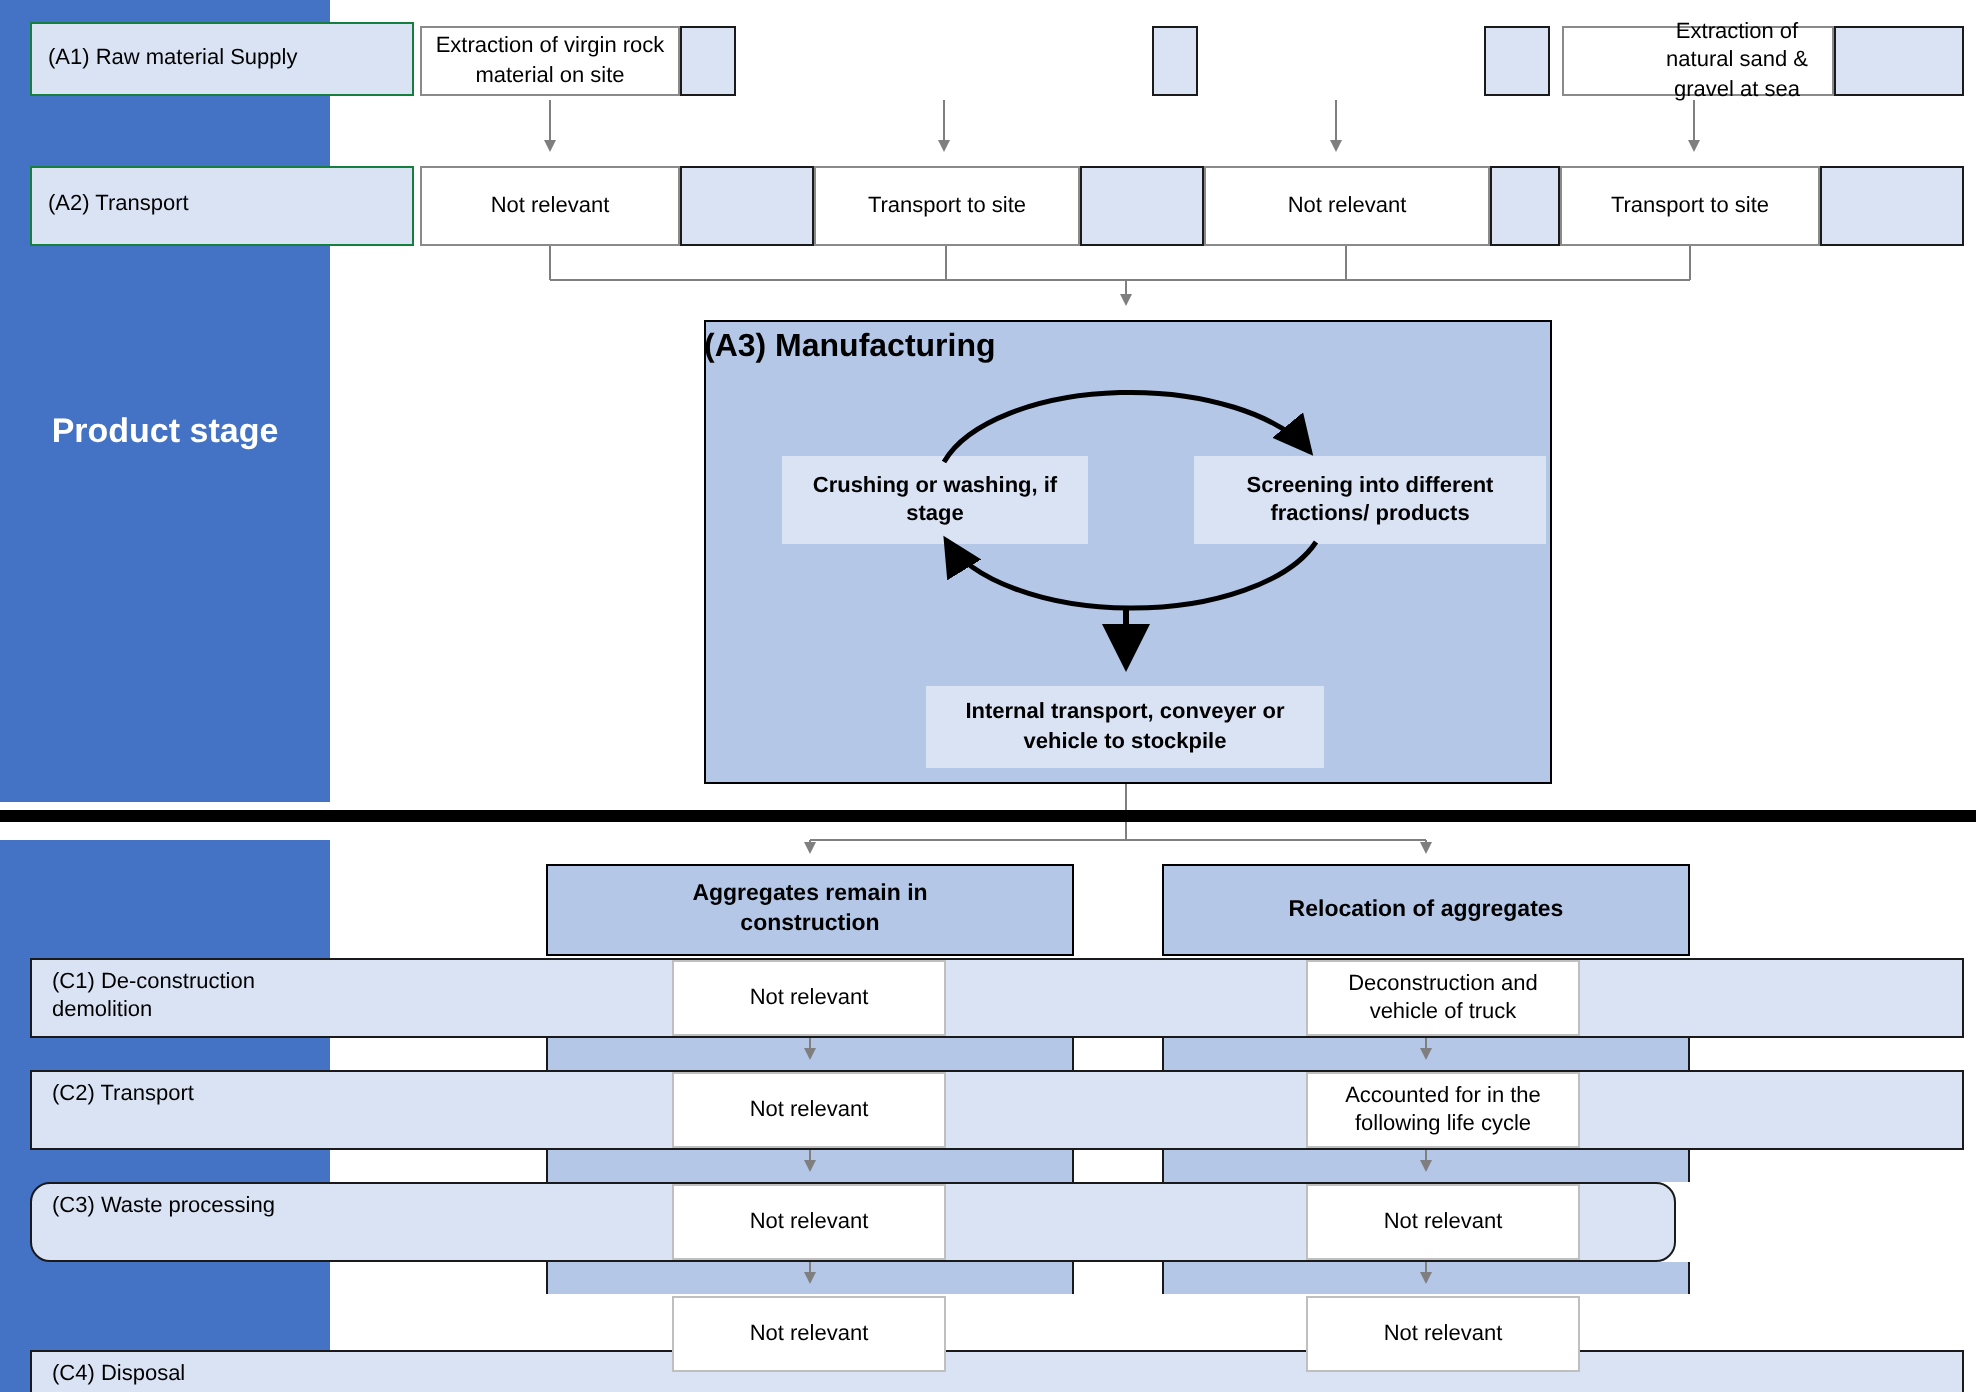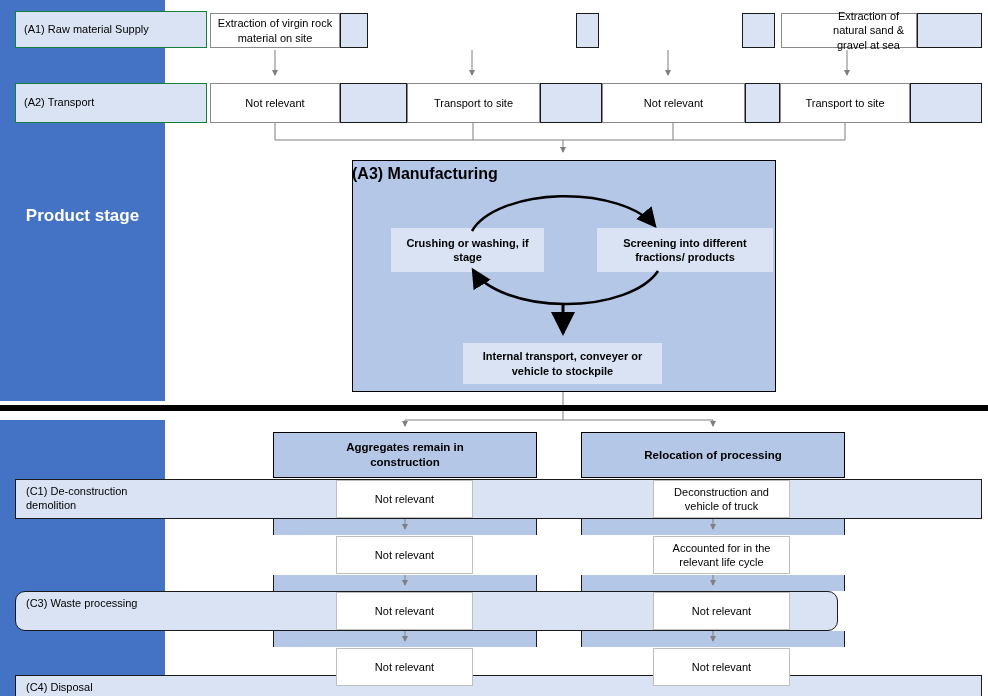--- a/index.html
+++ b/index.html
@@ -78,44 +78,47 @@
   <div class="abs step" style="left:391px;top:228px;width:153px;height:44px;">Crushing or washing, if stage</div>
   <div class="abs step" style="left:581px;top:228px;width:176px;height:44px;margin-left:16px;">Screening into different fractions/ products</div>
   <div class="abs step" style="left:463px;top:343px;width:199px;height:41px;">Internal transport, conveyer or vehicle to stockpile</div>
 
   <div class="abs divider" style="left:0;top:405px;width:988px;height:6px;"></div>
 
   <div class="abs hdr" style="left:273px;top:432px;width:264px;height:46px;">
     <span>Aggregates remain in construction</span>
   </div>
   <div class="abs hdr" style="left:581px;top:432px;width:264px;height:46px;">
-    <span>Relocation of processing</span>
+    <span>Relocation of aggregates</span>
   </div>
 
   <div class="abs band" style="left:273px;top:519px;width:264px;height:16px;"></div>
   <div class="abs band" style="left:581px;top:519px;width:264px;height:16px;"></div>
   <div class="abs band" style="left:273px;top:575px;width:264px;height:16px;"></div>
   <div class="abs band" style="left:581px;top:575px;width:264px;height:16px;"></div>
   <div class="abs band" style="left:273px;top:631px;width:264px;height:16px;"></div>
   <div class="abs band" style="left:581px;top:631px;width:264px;height:16px;"></div>
 
   <div class="abs rowbar" style="left:15px;top:479px;width:967px;height:40px;">
     <span class="wrapc1">(C1) De-construction demolition</span>
   </div>
+  <div class="abs rowbar" style="left:15px;top:535px;width:967px;height:40px;">
+    <span>(C2) Transport</span>
+  </div>
   <div class="abs rowbar" style="left:15px;top:591px;width:823px;height:40px;border-radius:10px;">
     <span>(C3) Waste processing</span>
   </div>
   <div class="abs rowbar" style="left:15px;top:647px;width:967px;height:40px;margin-top:28px;">
     <span>(C4) Disposal</span>
   </div>
 
   <div class="abs wbox" style="left:336px;top:480px;width:137px;height:38px;">Not relevant</div>
   <div class="abs wbox" style="left:653px;top:480px;width:137px;height:38px;">Deconstruction and vehicle of truck</div>
   <div class="abs wbox" style="left:336px;top:536px;width:137px;height:38px;">Not relevant</div>
-  <div class="abs wbox" style="left:653px;top:536px;width:137px;height:38px;">Accounted for in the relevant life cycle</div>
+  <div class="abs wbox" style="left:653px;top:536px;width:137px;height:38px;">Accounted for in the following life cycle</div>
   <div class="abs wbox" style="left:336px;top:592px;width:137px;height:38px;">Not relevant</div>
   <div class="abs wbox" style="left:653px;top:592px;width:137px;height:38px;">Not relevant</div>
   <div class="abs wbox" style="left:336px;top:648px;width:137px;height:38px;">Not relevant</div>
   <div class="abs wbox" style="left:653px;top:648px;width:137px;height:38px;">Not relevant</div>
 
   <svg class="overlay" width="988" height="696" viewBox="0 0 988 696">
     <defs>
       <marker id="ag" markerWidth="7" markerHeight="7" refX="5" refY="3" orient="auto">
         <path d="M0,0 L6,3 L0,6 z" fill="#7F7F7F"></path>
       </marker>

